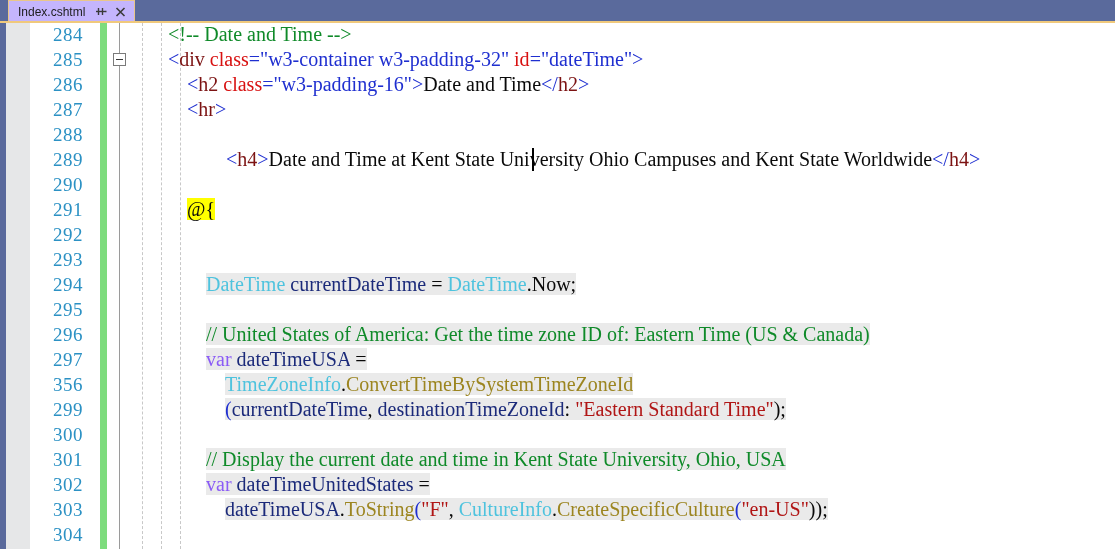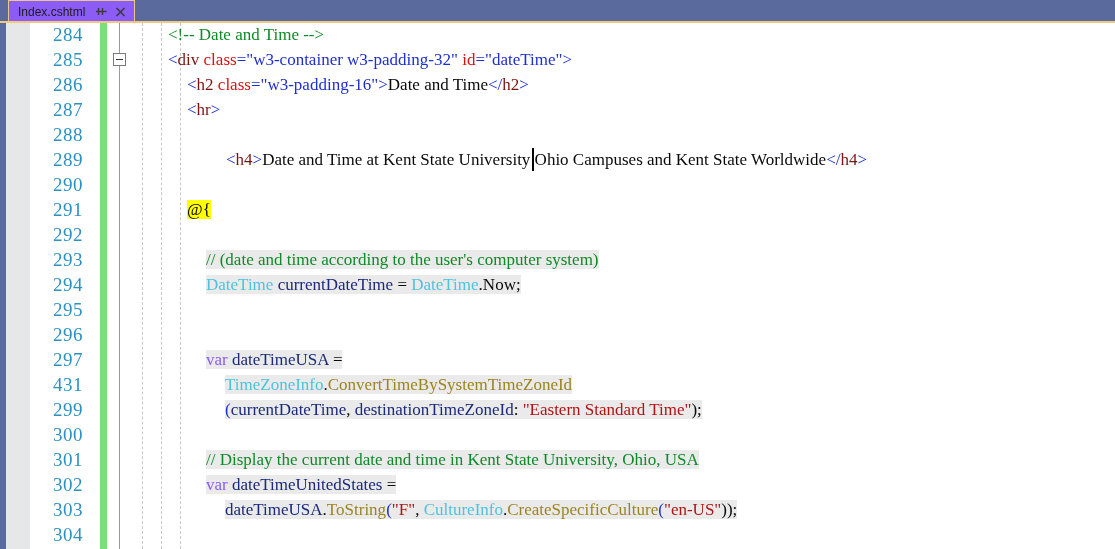--- a/index.html
+++ b/index.html
@@ -11,21 +11,21 @@
   #app{position:relative;width:1115px;height:549px;overflow:hidden;}
 
   
   .tabstrip{
     position:absolute;left:0;top:0;width:1115px;height:22px;
     background:#5a6a9c;
   }
   .tab{
     position:absolute;left:8px;top:0;height:22px;
     display:flex;align-items:center;
-    background:#8b5cf6;
+    background:#c4b5fd;
     border-top:1px solid #e9c68a;
     border-left:1px solid #e9c68a;
     border-right:1px solid #e9c68a;
     padding:0 7px 0 9px;
     box-sizing:border-box;
   }
   .tab-title{
     font-family:"Liberation Sans","DejaVu Sans",sans-serif;
     font-size:12px;color:#1c1c1c;line-height:22px;white-space:nowrap;
   }
@@ -69,21 +69,21 @@
     position:absolute;left:0;height:25px;width:1115px;
   }
   .lnum{
     position:absolute;left:17px;width:66px;text-align:right;
     color:#2b91c4;font-size:19px;line-height:25px;
     font-family:"Liberation Serif","DejaVu Serif",serif;
     letter-spacing:0.5px;
   }
   .code{
     position:absolute;left:168px;top:0;height:25px;
-    font-size:17px;line-height:25px;white-space:pre;
+    font-size:20px;line-height:25px;white-space:pre;
     font-family:"Liberation Serif","DejaVu Serif",serif;
   }
   .code .seg{display:inline;}
   .code.razor .seg{background:#eaeaea;}
   .code.razor{ }
 
   
   .t-punct   {color:#1f2fd0;}
   .t-tag     {color:#7c1313;}
   .t-attr    {color:#d81111;}
@@ -179,39 +179,39 @@
         </div>
         <div class="line" style="top: 174px;">
           <div class="lnum">291</div>
           <div class="code razor" style="left: 187px;"><span class="seg hl-yellow">@{</span></div>
         </div>
         <div class="line" style="top: 199px;">
           <div class="lnum">292</div>
         </div>
         <div class="line" style="top: 224px;">
           <div class="lnum">293</div>
-          <div class="code razor" style="left: 206px;"><span class="seg t-comment">// (date and time according to the user's computer system)</span></div>
         </div>
         <div class="line" style="top: 249px;">
           <div class="lnum">294</div>
           <div class="code razor" style="left: 206px;"><span class="seg t-type">DateTime</span><span class="seg t-plain"> </span><span class="seg t-ident">currentDateTime</span><span class="seg t-op"> = </span><span class="seg t-type">DateTime</span><span class="seg t-plain">.Now;</span></div>
         </div>
         <div class="line" style="top: 274px;">
           <div class="lnum">295</div>
           <div class="code" style="left: 168px;"></div>
         </div>
         <div class="line" style="top: 299px;">
           <div class="lnum">296</div>
+          <div class="code razor" style="left: 206px;"><span class="seg t-comment">// United States of America: Get the time zone ID of: Eastern Time (US &amp; Canada)</span></div>
         </div>
         <div class="line" style="top: 324px;">
           <div class="lnum">297</div>
           <div class="code razor" style="left: 206px;"><span class="seg t-kw">var</span><span class="seg t-plain"> </span><span class="seg t-ident">dateTimeUSA</span><span class="seg t-op"> =</span></div>
         </div>
         <div class="line" style="top: 349px;">
-          <div class="lnum">431</div>
+          <div class="lnum">356</div>
           <div class="code razor" style="left: 225px;"><span class="seg t-type">TimeZoneInfo</span><span class="seg t-plain">.</span><span class="seg t-method">ConvertTimeBySystemTimeZoneId</span></div>
         </div>
         <div class="line" style="top: 374px;">
           <div class="lnum">299</div>
           <div class="code razor" style="left: 225px;"><span class="seg t-punct">(</span><span class="seg t-ident">currentDateTime</span><span class="seg t-plain">, </span><span class="seg t-ident">destinationTimeZoneId</span><span class="seg t-plain">: </span><span class="seg t-string">"Eastern Standard Time"</span><span class="seg t-plain">);</span></div>
         </div>
         <div class="line" style="top: 399px;">
           <div class="lnum">300</div>
           <div class="code" style="left: 168px;"></div>
         </div>

